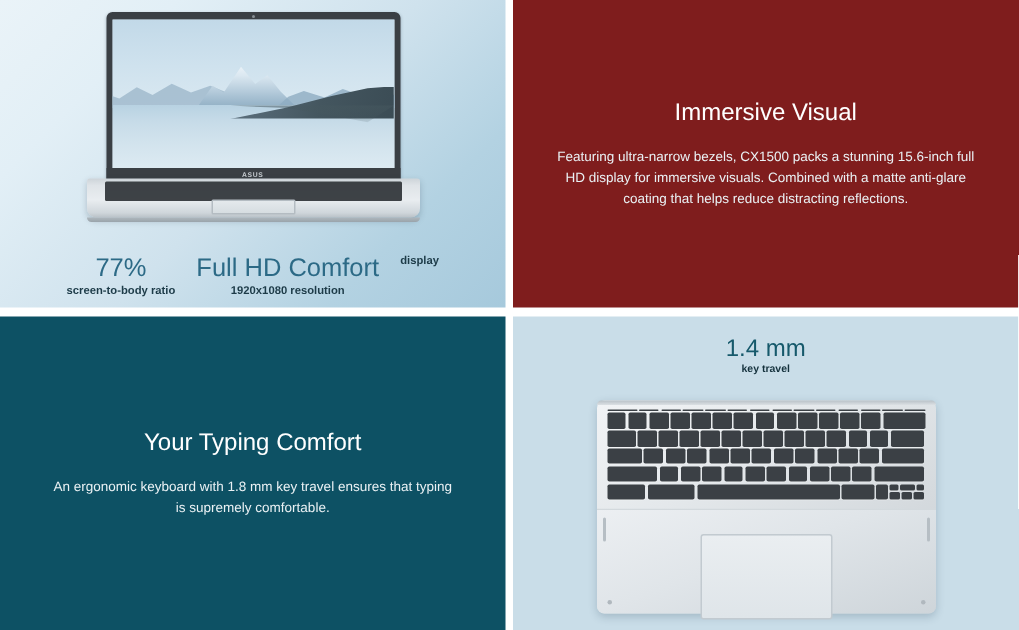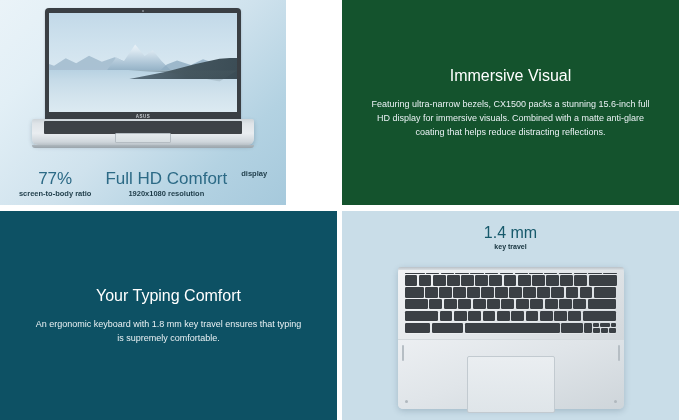--- a/index.html
+++ b/index.html
@@ -26,21 +26,21 @@
   .quad {
     position: absolute;
     overflow: hidden;
     box-sizing: border-box;
   }
 
   
   #quad-display-photo {
     left: 0px;
     top: 0px;
-    width: 286px;
+    width: 337px;
     height: 205px;
     background: linear-gradient(135deg, #eaf3f8 0%, #e2eff6 22%, #cfe2ed 52%, #b3d2e2 78%, #a6c9dc 100%);
   }
   .photo-stage {
     position: absolute;
     left: 0; top: 0; right: 0; bottom: 0;
   }
 
   
   .laptop-open {
@@ -229,21 +229,21 @@
   .stat--a .stat-value { font-size: 17px; }
   .stat--b .stat-value { font-size: 17px; }
   .stat--c .stat-value { font-size: 17px; }
 
   
   #quad-immersive-visual {
     left: 342px;
     top: 0px;
     width: 337px;
     height: 205px;
-    background: #14532d;
+    background: #7f1d1d;
     display: flex;
     flex-direction: column;
     align-items: center;
     justify-content: center;
     padding: 0 20px;
   }
   .panel-title {
     color: #ffffff;
     font-size: 16px;
     line-height: 20px;

